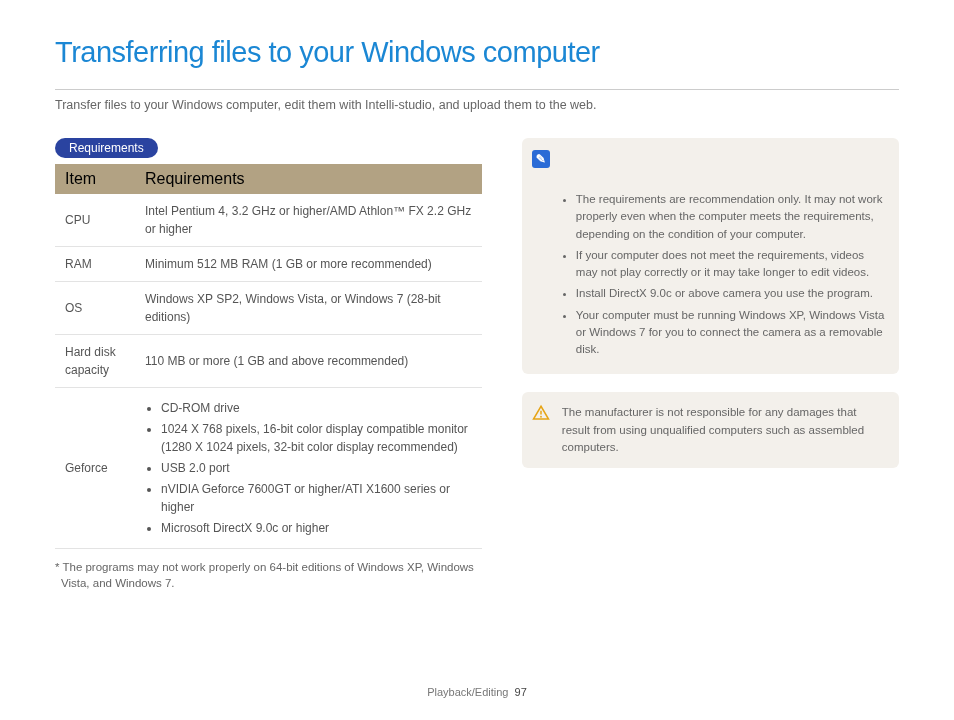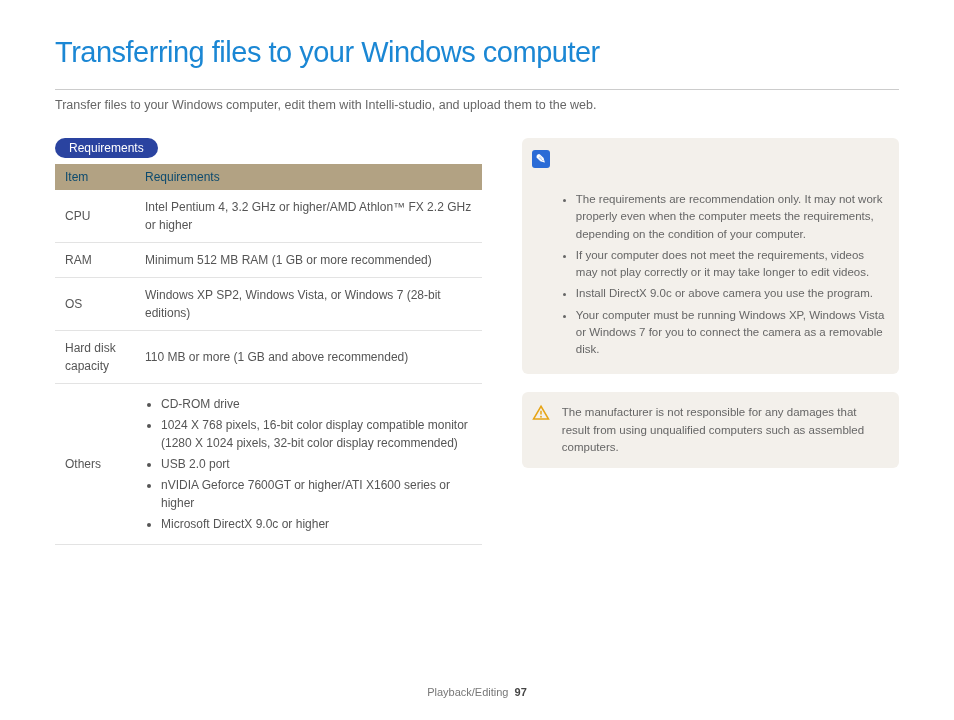--- a/index.html
+++ b/index.html
@@ -42,25 +42,25 @@
     margin-bottom: 6px;
   }
   table {
     width: 100%;
     border-collapse: collapse;
     font-size: 12px;
     color: #555;
   }
   thead th {
     background: #b2a283;
-    color: #0c4a6e;
+    color: #000000;
     text-align: left;
     font-weight: normal;
     padding: 6px 10px;
-    font-size: 12px;
+    font-size: 16px;
   }
   tbody td {
     border-bottom: 1px solid #e3e3e3;
     padding: 8px 10px;
     vertical-align: middle;
     line-height: 1.5;
   }
   tbody td:first-child { width: 80px; }
   td ul { list-style: disc; padding-left: 16px; }
   td ul li { margin: 3px 0; }
@@ -92,21 +92,21 @@
   .note-box ul { list-style: disc; padding-left: 14px; margin-top: 41px; }
   .note-box ul li { margin-bottom: 4px; }
   .footer {
     position: absolute;
     bottom: 22px;
     left: 0; right: 0;
     text-align: center;
     font-size: 11px;
     color: #777;
   }
-  .footer .pg { font-weight: bold; color: #444; margin-top: 40px; }
+  .footer .pg { font-weight: normal; color: #444; margin-top: 40px; }
   .icon-info {
     display:inline-flex; align-items:center; justify-content:center;
     width:18px; height:18px; border-radius:3px;
     background:#2a6bd6; color:#fff; font-size:12px; font-weight:bold;
   }
   .icon-warn svg { width:18px; height:18px; }
 </style>
 </head>
 <body>
 
@@ -134,33 +134,34 @@
         </tr>
         <tr>
           <td>OS</td>
           <td>Windows XP SP2, Windows Vista, or Windows 7 (28-bit editions)</td>
         </tr>
         <tr>
           <td>Hard disk capacity</td>
           <td>110 MB or more (1 GB and above recommended)</td>
         </tr>
         <tr>
-          <td>Others</td>
+          <td>Geforce</td>
           <td>
             <ul>
               <li>CD-ROM drive</li>
               <li>1024 X 768 pixels, 16-bit color display compatible monitor (1280 X 1024 pixels, 32-bit color display recommended)</li>
               <li>USB 2.0 port</li>
               <li>nVIDIA Geforce 7600GT or higher/ATI X1600 series or higher</li>
               <li>Microsoft DirectX 9.0c or higher</li>
             </ul>
           </td>
         </tr>
       </tbody>
     </table>
+    <p class="footnote">* The programs may not work properly on 64-bit editions of Windows XP, Windows Vista, and Windows 7.</p>
   </div>
 
   <div class="right">
     <div class="note-box">
       <span class="icon">
         <span class="icon-info">✎</span>
       </span>
       <ul>
         <li>The requirements are recommendation only. It may not work properly even when the computer meets the requirements, depending on the condition of your computer.</li>
         <li>If your computer does not meet the requirements, videos may not play correctly or it may take longer to edit videos.</li>

